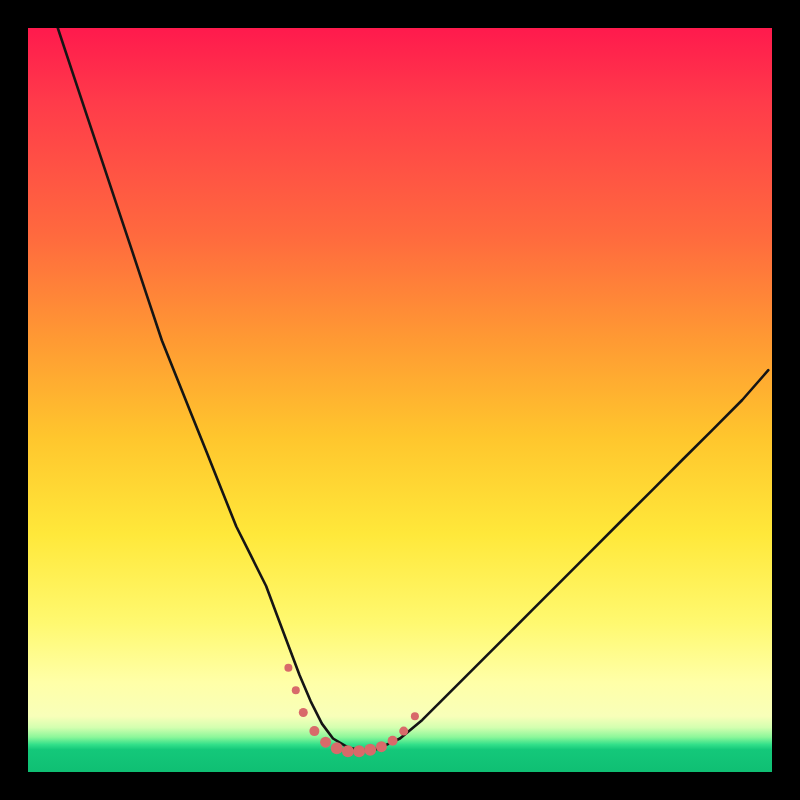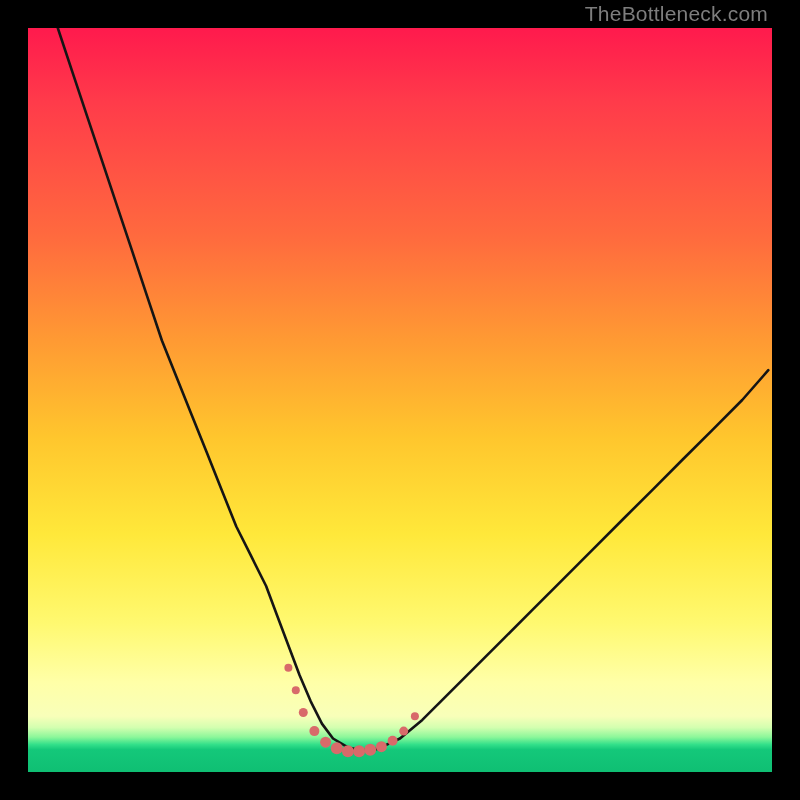--- a/index.html
+++ b/index.html
@@ -86,14 +86,13 @@
           <circle cx="319.9" cy="723.2" r="6.0" fill="#d86a6a" stroke="#b74f4f" stroke-width="0"></circle>
           <circle cx="331.1" cy="723.2" r="6.0" fill="#d86a6a" stroke="#b74f4f" stroke-width="0"></circle>
           <circle cx="342.2" cy="721.7" r="6.0" fill="#d86a6a" stroke="#b74f4f" stroke-width="0"></circle>
           <circle cx="353.4" cy="718.7" r="5.5" fill="#d86a6a" stroke="#b74f4f" stroke-width="0"></circle>
           <circle cx="364.6" cy="712.8" r="5.0" fill="#d86a6a" stroke="#b74f4f" stroke-width="0"></circle>
           <circle cx="375.7" cy="703.1" r="4.5" fill="#d86a6a" stroke="#b74f4f" stroke-width="0"></circle>
           <circle cx="386.9" cy="688.2" r="4.0" fill="#d86a6a" stroke="#b74f4f" stroke-width="0"></circle>
         </g>
     </svg>
   </div>
-  <div class="watermark">TheBottleneck.com</div>
 </div>
 
 </body></html>

